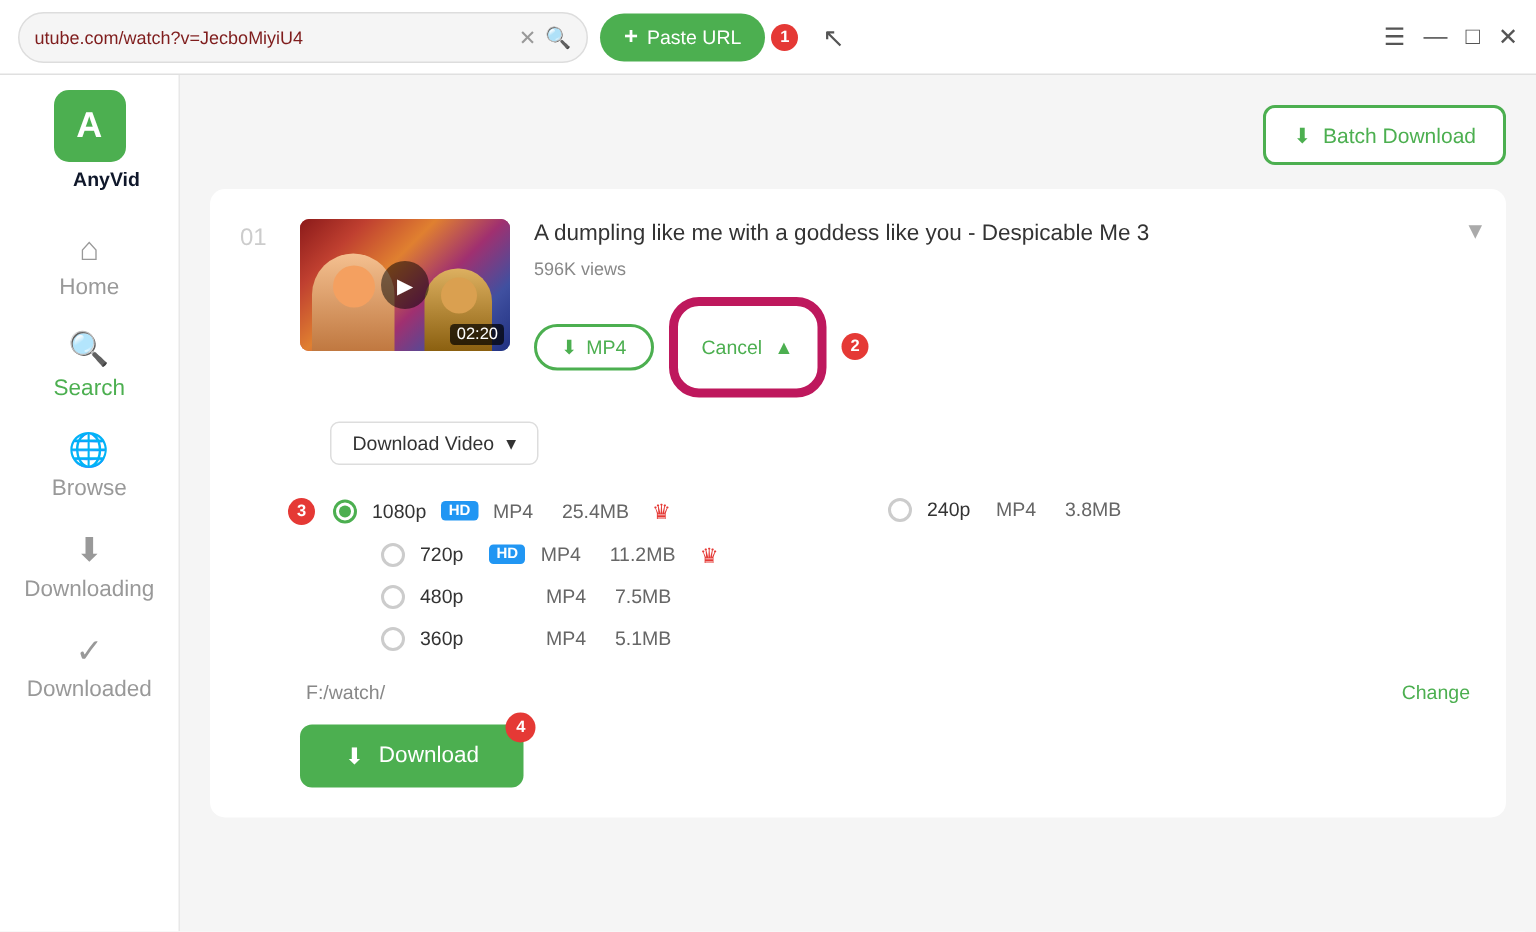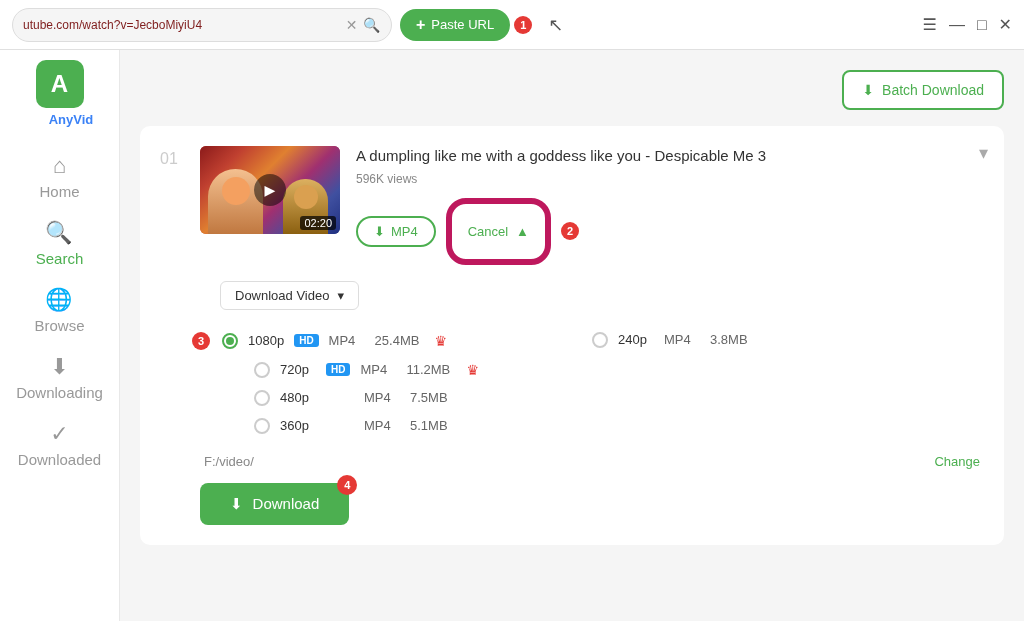--- a/index.html
+++ b/index.html
@@ -129,21 +129,21 @@
       border-radius: 10px;
       display: flex;
       align-items: center;
       justify-content: center;
       color: white;
       font-size: 24px;
       font-weight: bold;
     }
     .logo-text {
       font-size: 13px;
-      color: #3b82f6;
+      color: #0f172a;
       font-weight: 600;
       margin-top: 4px;
       margin-left: 23px;
     }
     .nav-item {
       display: flex;
       flex-direction: column;
       align-items: center;
       padding: 10px 0;
       width: 100%;
@@ -608,21 +608,21 @@
             <div class="quality-row">
               <div class="radio-btn"></div>
               <span class="quality-label">240p</span>
               <span class="format-label">MP4</span>
               <span class="size-label">3.8MB</span>
             </div>
           </div>
         </div>
 
         <div class="save-path">
-          <span class="path-text">F:/video/</span>
+          <span class="path-text">F:/watch/</span>
           <span class="change-link">Change</span>
         </div>
 
         <button class="download-btn">
           <span>⬇</span>
           <span>Download</span>
           <span class="download-step-badge">4</span>
         </button>
 
       </div>

